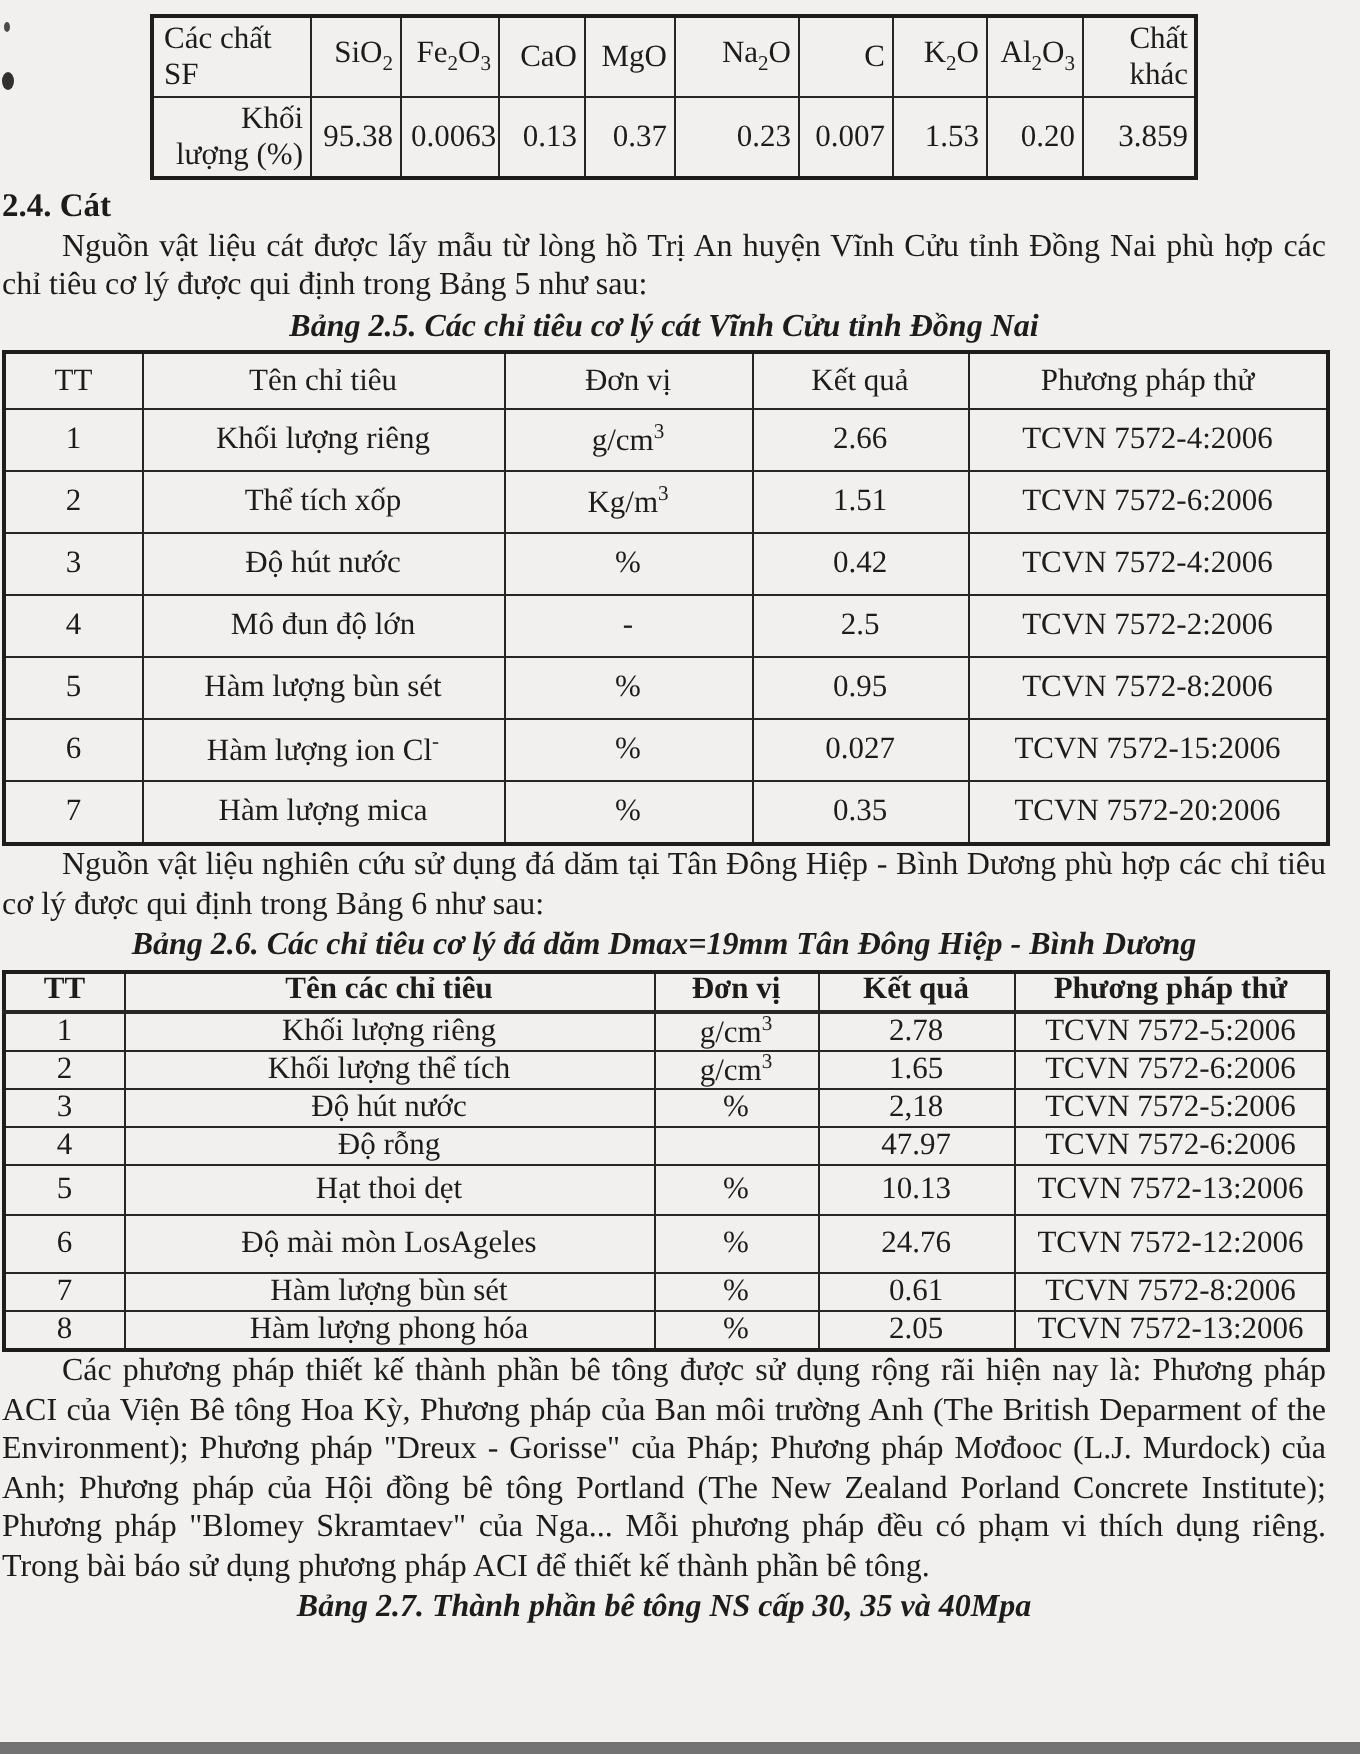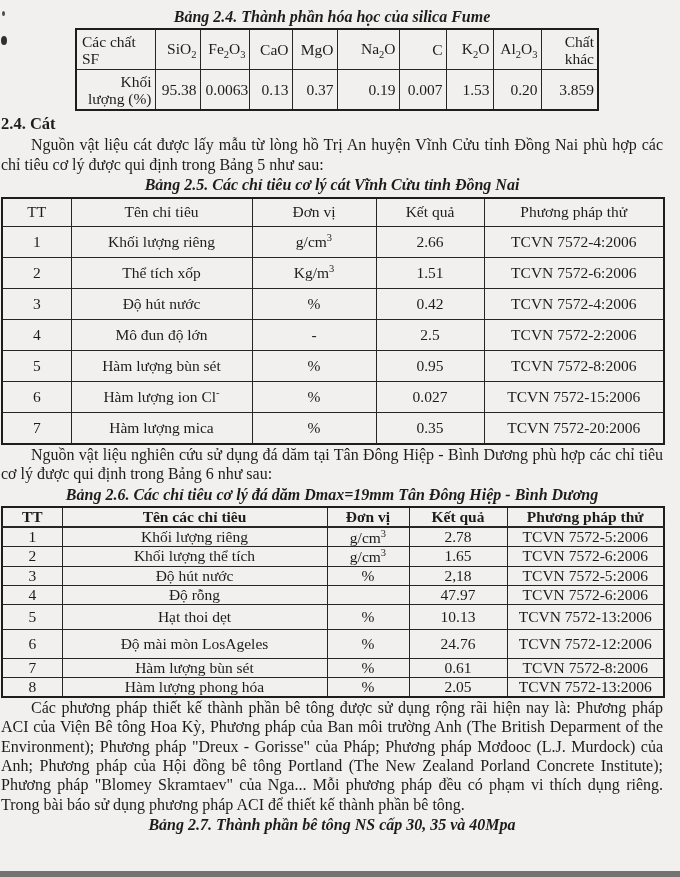--- a/index.html
+++ b/index.html
@@ -112,21 +112,20 @@
   }
 </style>
 </head>
 <body>
 
 <div class="page">
 
   <div class="speck-small"></div>
   <div class="speck"></div>
 
-  <p class="caption">Bảng 2.4. Thành phần hóa học của silica Fume</p>
   <table class="t24">
     <colgroup>
       <col style="width:79px">
         <col style="width:45px">
         <col style="width:49px">
         <col style="width:43px">
       <col style="width:45px">
         <col style="width:62px">
         <col style="width:47px">
         <col style="width:47px">
@@ -145,21 +144,21 @@
       <td>K<sub>2</sub>O</td>
       <td>Al<sub>2</sub>O<sub>3</sub></td>
       <td>Chất khác</td>
     </tr>
     <tr>
       <td>Khối lượng (%)</td>
       <td>95.38</td>
       <td>0.0063</td>
       <td>0.13</td>
       <td>0.37</td>
-      <td>0.19</td>
+      <td>0.23</td>
       <td>0.007</td>
       <td>1.53</td>
       <td>0.20</td>
       <td>3.859</td>
     </tr>
   </tbody>
     </table>
 
   <div class="sec-heading">2.4. Cát</div>
   <p class="para">Nguồn vật liệu cát được lấy mẫu từ lòng hồ Trị An huyện Vĩnh Cửu tỉnh Đồng Nai phù hợp các chỉ tiêu cơ lý được qui định trong Bảng 5 như sau:</p>

